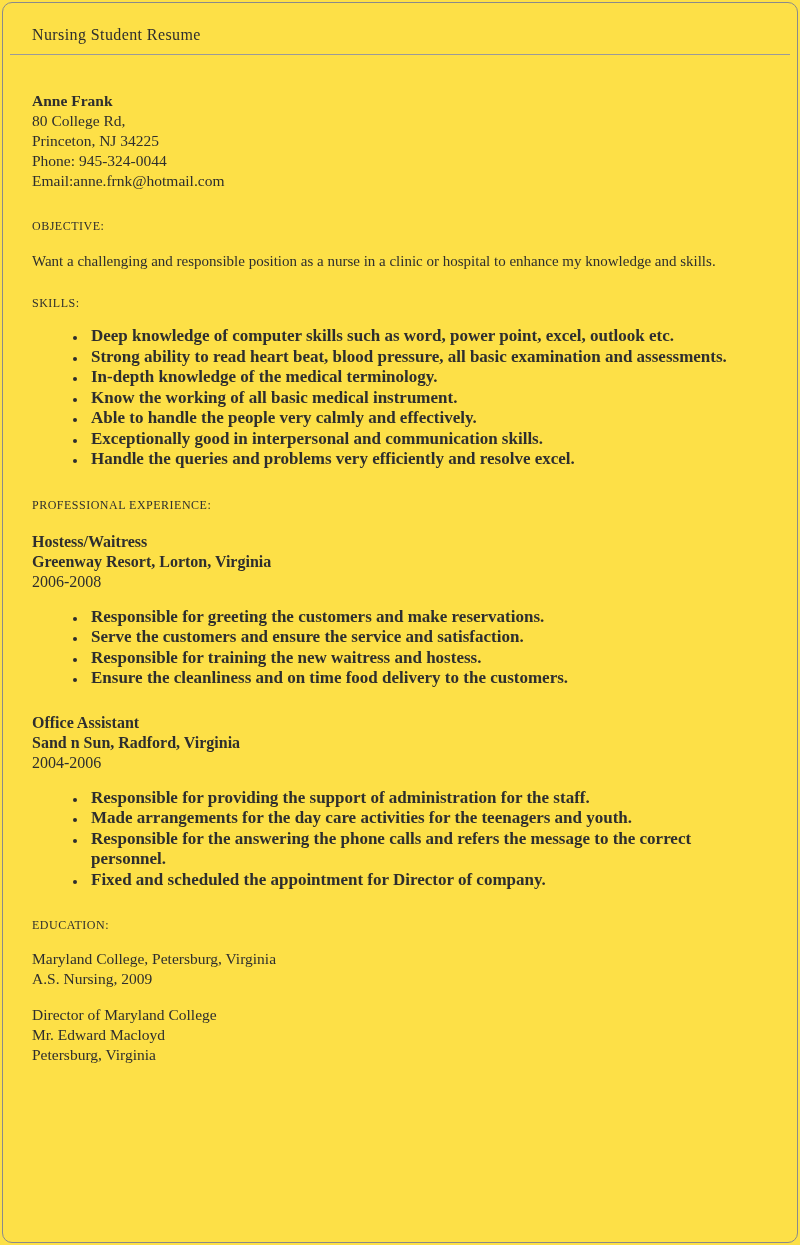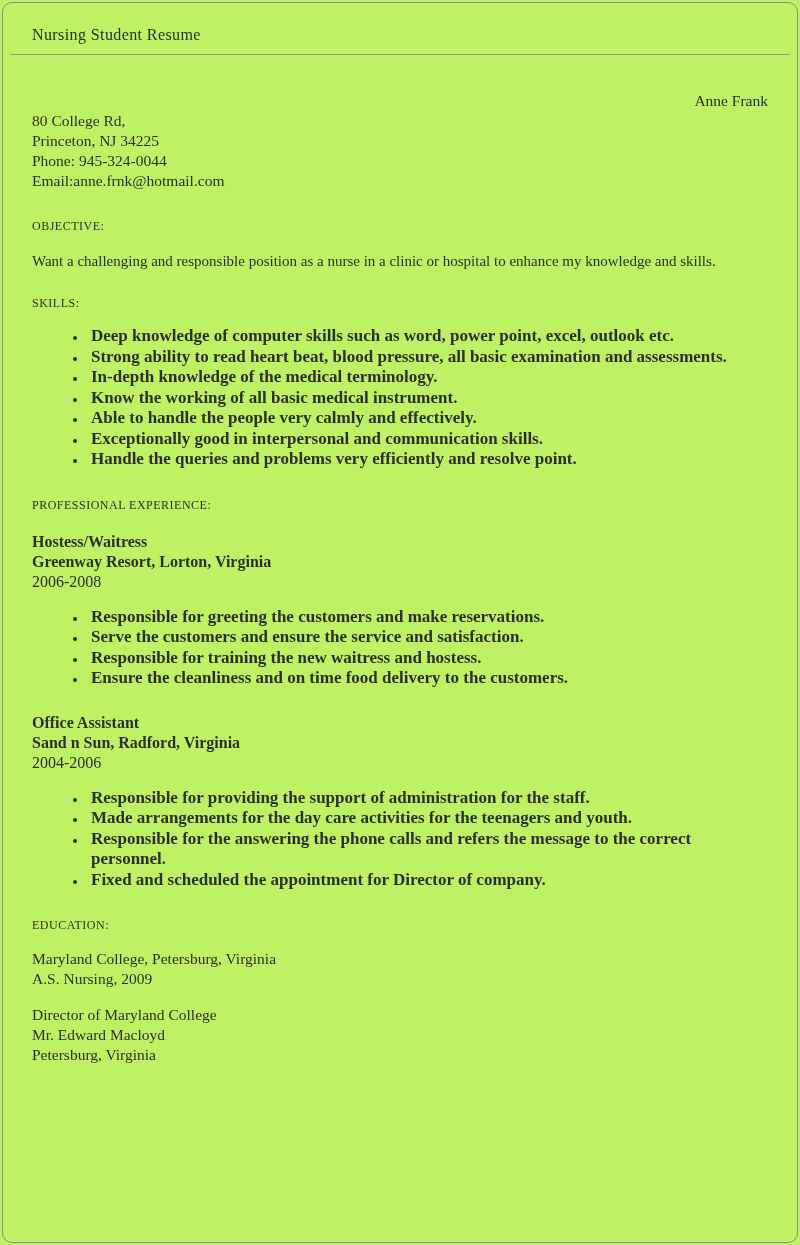--- a/index.html
+++ b/index.html
@@ -4,21 +4,21 @@
 <style>
   html, body {
     margin: 0;
     padding: 0;
     background: #ffffff;
   }
   .canvas {
     position: relative;
     width: 800px;
     height: 1245px;
-    background: #bef264;
+    background: #fde047;
     font-family: "Liberation Serif", "DejaVu Serif", serif;
     color: #2e2e2e;
     overflow: hidden;
   }
   .page-border {
     position: absolute;
     inset: 2px;
     border: 1px solid #8a8a8a;
     border-radius: 10px;
     pointer-events: none;
@@ -38,22 +38,21 @@
     border: none;
     border-top: 1px solid #9a9a9a;
     margin: 0 -22px 0 -22px;
   }
   .contact {
     margin-top: 36px;
     line-height: 20px;
     font-size: 15.5px;
   }
   .contact .name {
-    font-weight: 400;
-    text-align: right;
+    font-weight: 700;
   }
   .section-heading {
     font-size: 12px;
     font-weight: 400;
     letter-spacing: 0.5px;
     margin: 28px 0 0 0;
   }
   .para {
     margin: 17px 0 0 0;
     font-size: 15px;
@@ -112,21 +111,21 @@
     <p class="para">Want a challenging and responsible position as a nurse in a clinic or hospital to enhance my knowledge and skills.</p>
 
     <h2 class="section-heading gap-sm">SKILLS:</h2>
     <ul class="bullets">
       <li>Deep knowledge of computer skills such as word, power point, excel, outlook etc.</li>
       <li>Strong ability to read heart beat, blood pressure, all basic examination and assessments.</li>
       <li>In-depth knowledge of the medical terminology.</li>
       <li>Know the working of all basic medical instrument.</li>
       <li>Able to handle the people very calmly and effectively.</li>
       <li>Exceptionally good in interpersonal and communication skills.</li>
-      <li>Handle the queries and problems very efficiently and resolve point.</li>
+      <li>Handle the queries and problems very efficiently and resolve excel.</li>
     </ul>
 
     <h2 class="section-heading">PROFESSIONAL EXPERIENCE:</h2>
 
     <div class="job">
       <div class="job-title">Hostess/Waitress</div>
       <div class="job-employer">Greenway Resort, Lorton, Virginia</div>
       <div class="job-dates">2006-2008</div>
     </div>
     <ul class="bullets">

